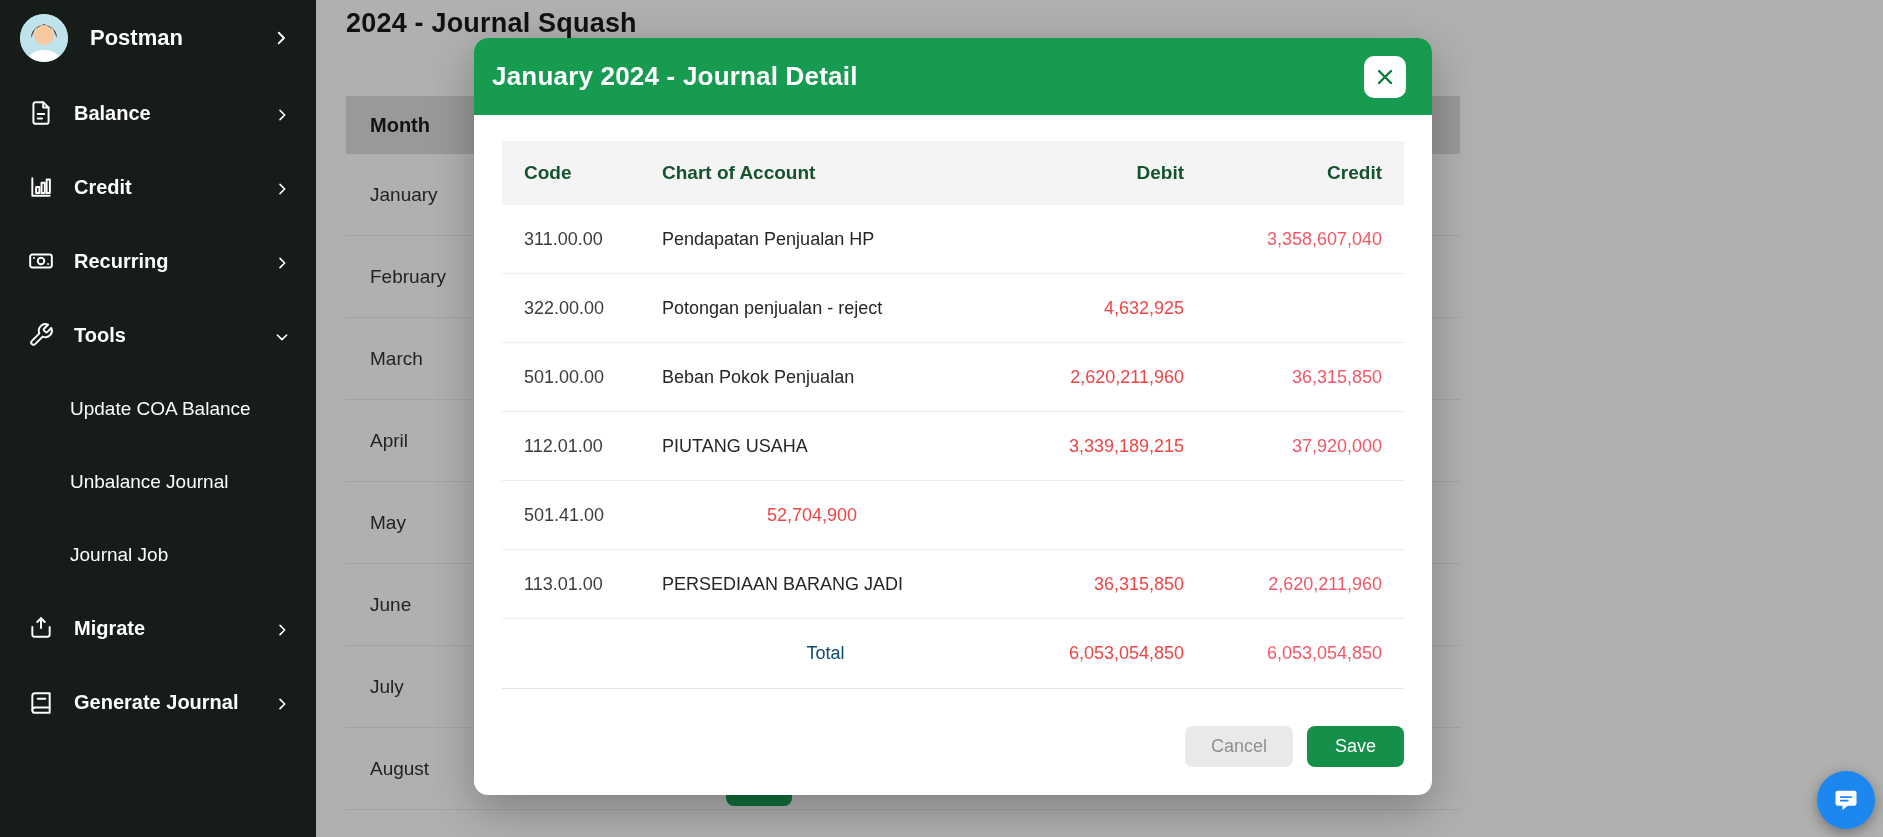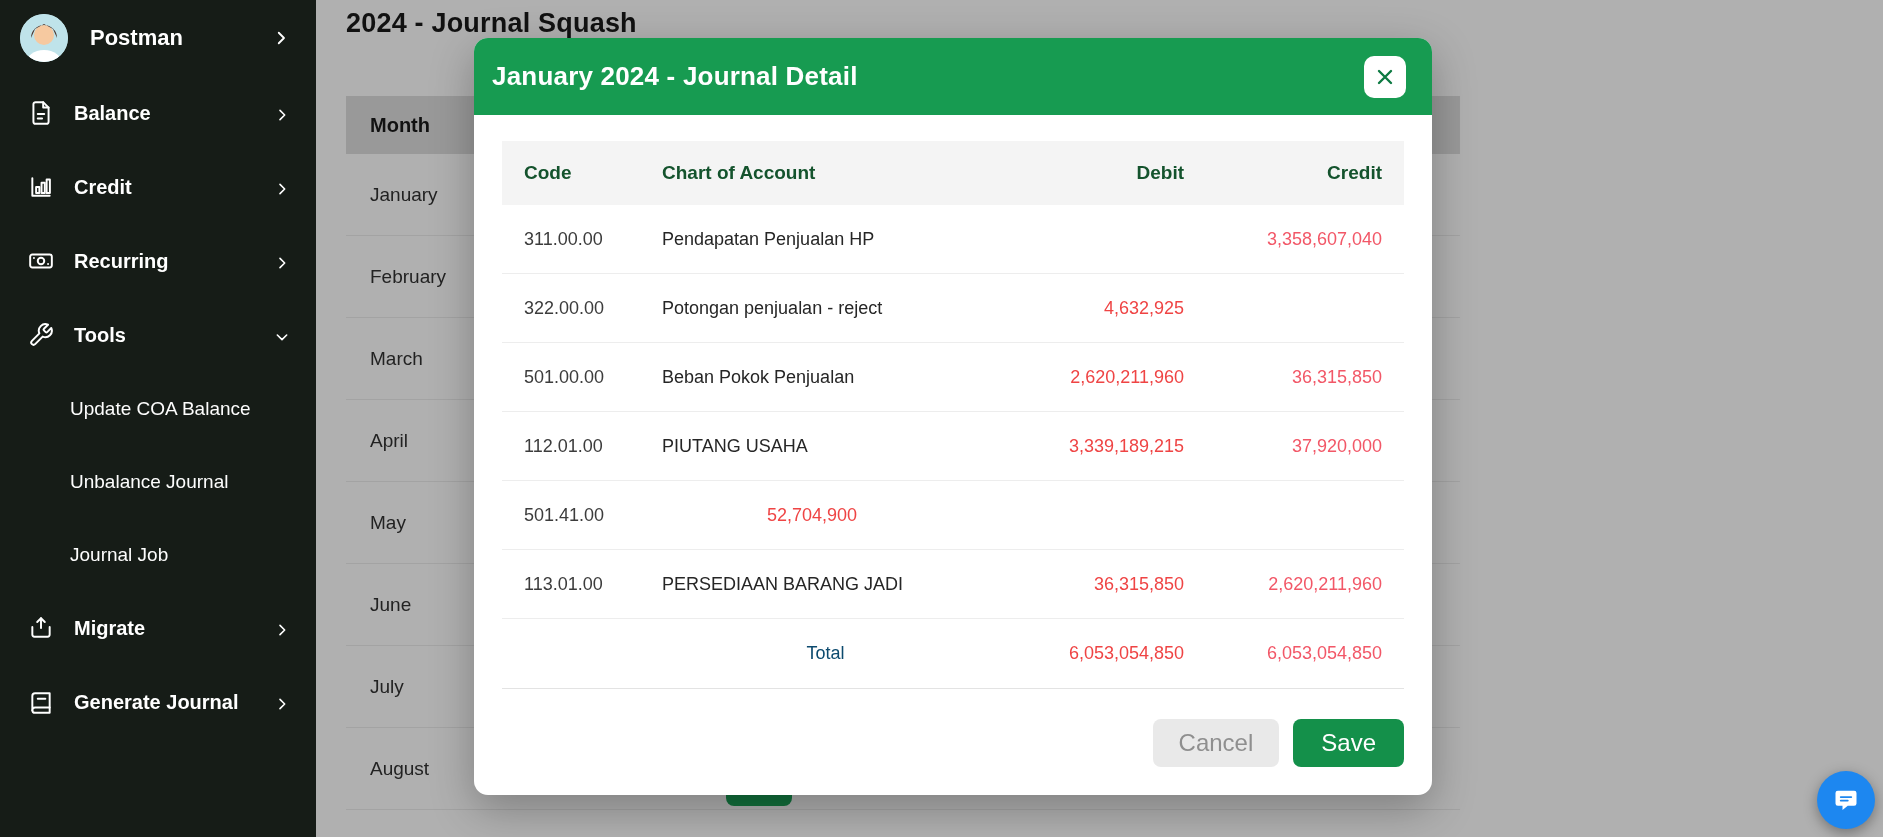--- a/index.html
+++ b/index.html
@@ -46,21 +46,21 @@
   .col-code { width: 160px; padding-left: 22px; }
   .col-acct { flex: 1; }
   .col-debit { width: 215px; text-align: right; padding-right: 20px; }
   .col-credit { width: 200px; text-align: right; padding-right: 22px; }
   .t-row .col-code { color: #3c3c3c; }
   .t-row .col-acct { color: #262626; }
   .debit { color: #ef4444; }
   .credit { color: #f25767; }
   .total-label { color: #0c4a6e; text-align: center; }
   .modal-footer { display: flex; justify-content: flex-end; gap: 14px; padding-top: 24px; margin-top: auto; }
-  .btn { height: 48px; border: none; border-radius: 8px; font-size: 24px; font-family: inherit; cursor: pointer; }
+  .btn { height: 41px; border: none; border-radius: 8px; font-size: 18px; font-family: inherit; cursor: pointer; }
   .btn-cancel { background: #e9e9e9; color: #8f8f8f; padding: 0 26px; }
   .btn-save { background: #14904a; color: #fff; padding: 0 28px; font-weight: 500; }
 
   
   .intercom { position: absolute; right: 8px; bottom: 8px; width: 58px; height: 58px; border-radius: 50%; background: #1d87f0; z-index: 30; display: flex; align-items: center; justify-content: center; box-shadow: 0 4px 14px rgba(0,0,0,.35); cursor: pointer; }
 </style>
 </head>
 <body>
 
 <div class="main">

